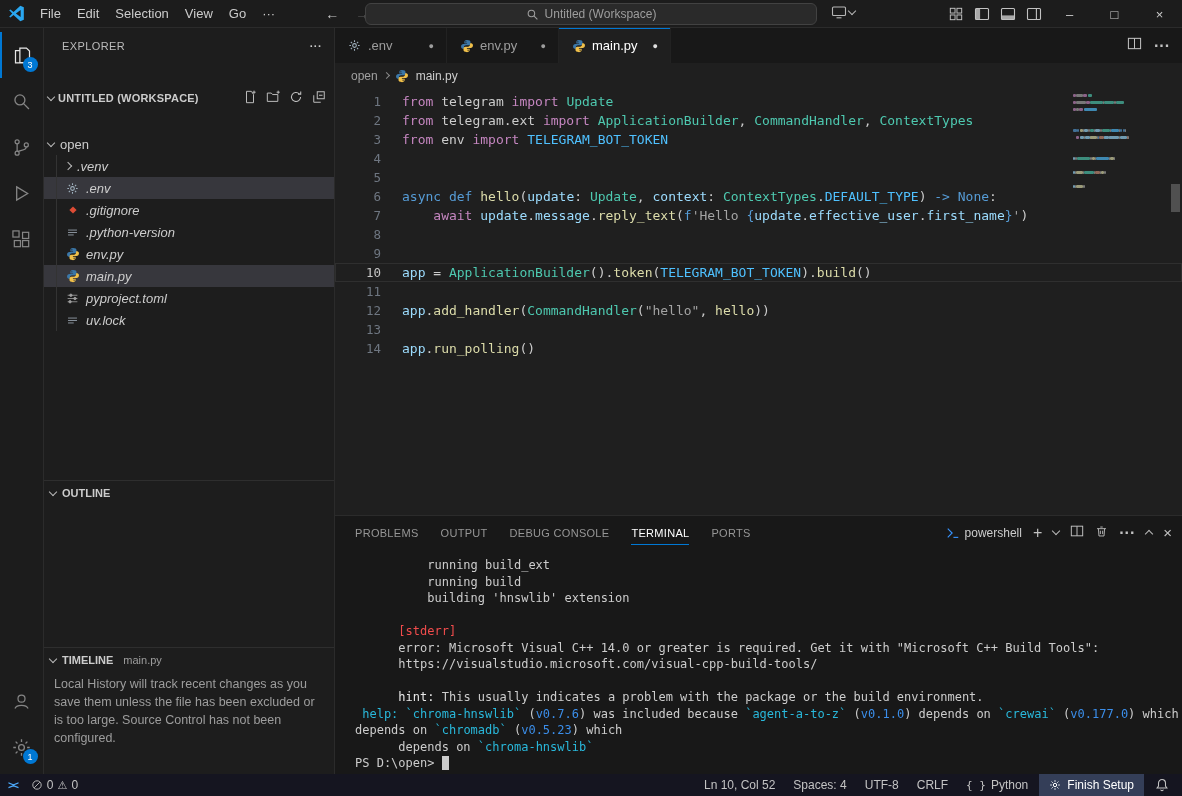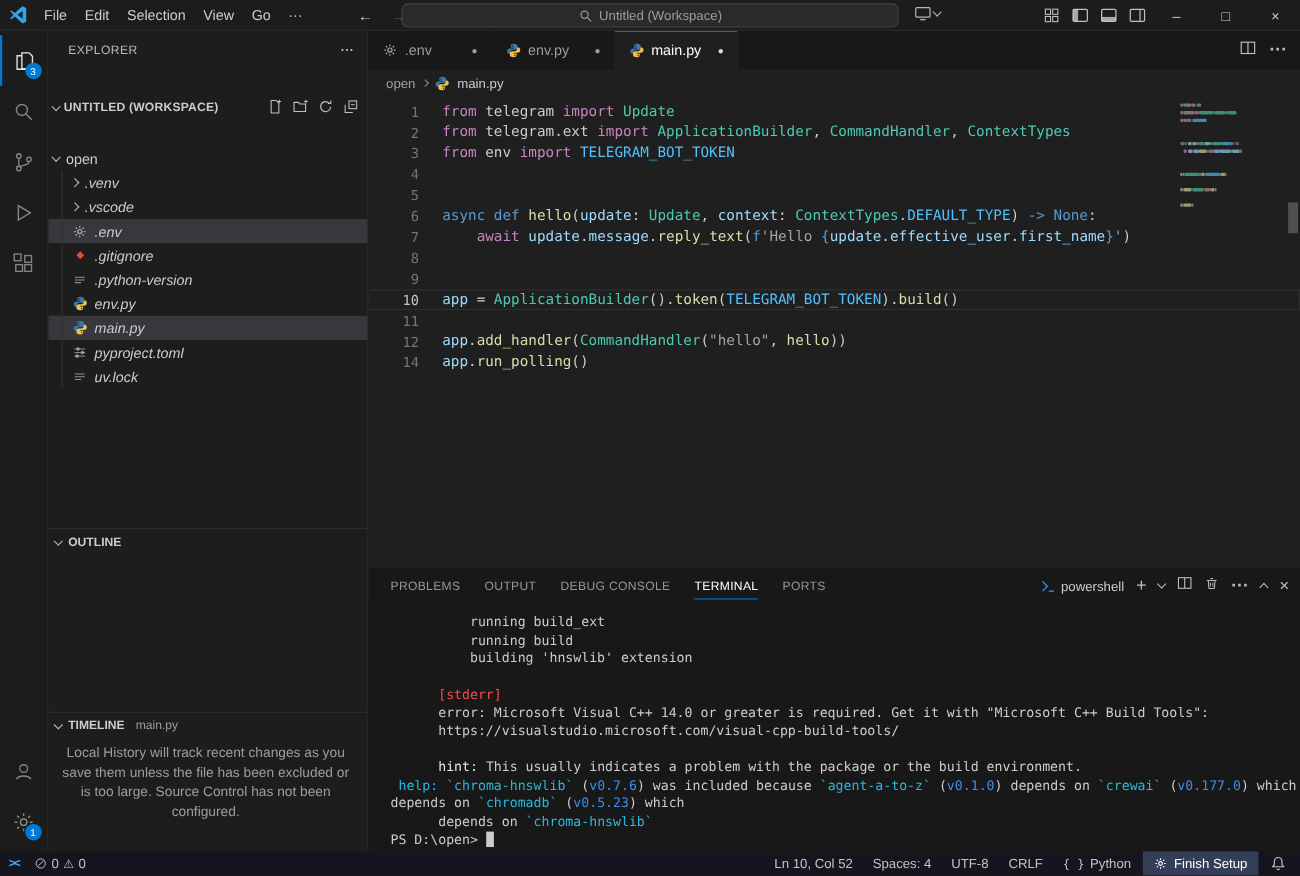--- a/index.html
+++ b/index.html
@@ -52,21 +52,21 @@
   .file-ico{width:15px;display:flex;justify-content:center;align-items:center;}
   .chev{display:inline-block;width:6px;height:6px;border-right:1.4px solid #b9b9b9;border-bottom:1.4px solid #b9b9b9;flex:0 0 auto;}
   .chev.down{transform:rotate(45deg);margin-top:-3px;}
   .chev.right{transform:rotate(-45deg);}
   .chev.up{transform:rotate(-135deg);margin-top:3px;}
   .sb-section{border-top:1px solid #2e2e2e;}
   .sb-sec-header{height:24px;display:flex;align-items:center;gap:6px;padding-left:6px;font-size:11px;font-weight:bold;color:#cccccc;}
   .sb-sec-sub{font-weight:normal;color:#9d9d9d;margin-left:4px;}
   .outline-sec{margin-top:auto;height:143px;}
   .outline-msg{padding:8px 14px 0 10px;color:#9d9d9d;font-size:12.5px;}
-  .timeline-sec{height:127px;text-align:center;}
+  .timeline-sec{height:127px;}
   .timeline-msg{padding:3px 14px 0 10px;color:#9d9d9d;font-size:12.5px;line-height:18px;}
 
   
   .editor-area{flex:1;display:flex;flex-direction:column;min-width:0;}
   .tabstrip{height:35px;background:#181818;display:flex;align-items:stretch;flex:0 0 35px;}
   .tab{display:flex;align-items:center;gap:6px;padding:0 12px;min-width:112px;font-size:13px;color:#9d9d9d;background:#181818;border-right:1px solid #222222;position:relative;}
   .tab.active{background:#1f1f1f;color:#ffffff;}
   .tab.active::before{content:"";position:absolute;left:0;right:0;top:0;height:1px;background:#0078d4;}
   .tab-dot{margin-left:auto;font-size:9px;color:#9d9d9d;}
   .tab.active .tab-dot{color:#e0e0e0;}
@@ -274,24 +274,20 @@
       <div class="tree">
           <div class="tree-row root">
             <span class="chev down"></span>
             <span>open</span>
           </div>
           <div class="tree-children">
             <div class="tree-row child">
               <span class="chev right"></span>
               <span>.venv</span>
             </div>
-            <div class="tree-row child">
-              <span class="chev right"></span>
-              <span>.vscode</span>
-            </div>
             <div class="tree-row child selected">
               <span class="file-ico">
                 <svg width="13" height="13" viewBox="0 0 24 24" fill="none" stroke="#9fb0bd" stroke-width="2">
                   <circle cx="12" cy="12" r="3.4"></circle>
                   <path d="M12 2.5v3M12 18.5v3M2.5 12h3M18.5 12h3M5.2 5.2l2.2 2.2M16.6 16.6l2.2 2.2M18.8 5.2l-2.2 2.2M7.4 16.6l-2.2 2.2"></path>
                 </svg>
               </span>
               <span>.env</span>
             </div>
             <div class="tree-row child">
@@ -429,20 +425,21 @@
             <div class="code-line"><span class="gutter">3</span><span class="code-text"><span class="tk-k">from</span><span class="tk-p"> env </span><span class="tk-k">import</span><span class="tk-p"> </span><span class="tk-n">TELEGRAM_BOT_TOKEN</span></span></div>
             <div class="code-line"><span class="gutter">4</span><span class="code-text"></span></div>
             <div class="code-line"><span class="gutter">5</span><span class="code-text"></span></div>
             <div class="code-line"><span class="gutter">6</span><span class="code-text"><span class="tk-c">async</span><span class="tk-p"> </span><span class="tk-c">def</span><span class="tk-p"> </span><span class="tk-f">hello</span><span class="tk-p">(</span><span class="tk-v">update</span><span class="tk-p">: </span><span class="tk-t">Update</span><span class="tk-p">, </span><span class="tk-v">context</span><span class="tk-p">: </span><span class="tk-t">ContextTypes</span><span class="tk-p">.</span><span class="tk-n">DEFAULT_TYPE</span><span class="tk-p">) </span><span class="tk-c">-&gt;</span><span class="tk-p"> </span><span class="tk-c">None</span><span class="tk-p">:</span></span></div>
             <div class="code-line"><span class="gutter">7</span><span class="code-text"><span class="tk-p">    </span><span class="tk-k">await</span><span class="tk-p"> </span><span class="tk-v">update</span><span class="tk-p">.</span><span class="tk-v">message</span><span class="tk-p">.</span><span class="tk-f">reply_text</span><span class="tk-p">(</span><span class="tk-c">f</span><span class="tk-s">'Hello </span><span class="tk-c">{</span><span class="tk-v">update</span><span class="tk-p">.</span><span class="tk-v">effective_user</span><span class="tk-p">.</span><span class="tk-v">first_name</span><span class="tk-c">}</span><span class="tk-s">'</span><span class="tk-p">)</span></span></div>
             <div class="code-line"><span class="gutter">8</span><span class="code-text"></span></div>
             <div class="code-line"><span class="gutter">9</span><span class="code-text"></span></div>
             <div class="code-line current"><span class="gutter">10</span><span class="code-text"><span class="tk-v">app</span><span class="tk-p"> = </span><span class="tk-t">ApplicationBuilder</span><span class="tk-p">().</span><span class="tk-f">token</span><span class="tk-p">(</span><span class="tk-n">TELEGRAM_BOT_TOKEN</span><span class="tk-p">).</span><span class="tk-f">build</span><span class="tk-p">()</span></span></div>
             <div class="code-line"><span class="gutter">11</span><span class="code-text"></span></div>
             <div class="code-line"><span class="gutter">12</span><span class="code-text"><span class="tk-v">app</span><span class="tk-p">.</span><span class="tk-f">add_handler</span><span class="tk-p">(</span><span class="tk-t">CommandHandler</span><span class="tk-p">(</span><span class="tk-s">"hello"</span><span class="tk-p">, </span><span class="tk-f">hello</span><span class="tk-p">))</span></span></div>
+            <div class="code-line"><span class="gutter">13</span><span class="code-text"></span></div>
             <div class="code-line"><span class="gutter">14</span><span class="code-text"><span class="tk-v">app</span><span class="tk-p">.</span><span class="tk-f">run_polling</span><span class="tk-p">()</span></span></div>
           </div>
         <div class="minimap">
             <div class="mm-line">
               <span style="width: 2.8px; background: rgb(197, 134, 192);"></span>
               <span style="width: 7px; background: rgb(168, 168, 168);"></span>
               <span style="width: 4.2px; background: rgb(197, 134, 192);"></span>
               <span style="width: 0.7px; background: transparent;"></span>
               <span style="width: 4.2px; background: rgb(78, 201, 176);"></span>
             </div>

